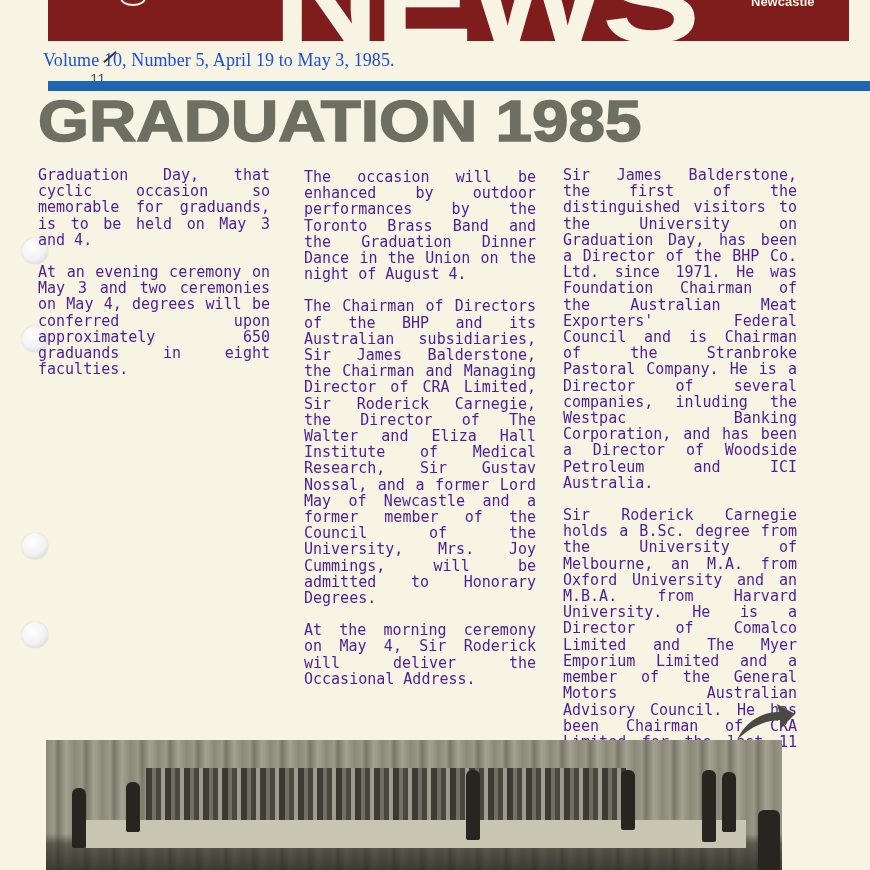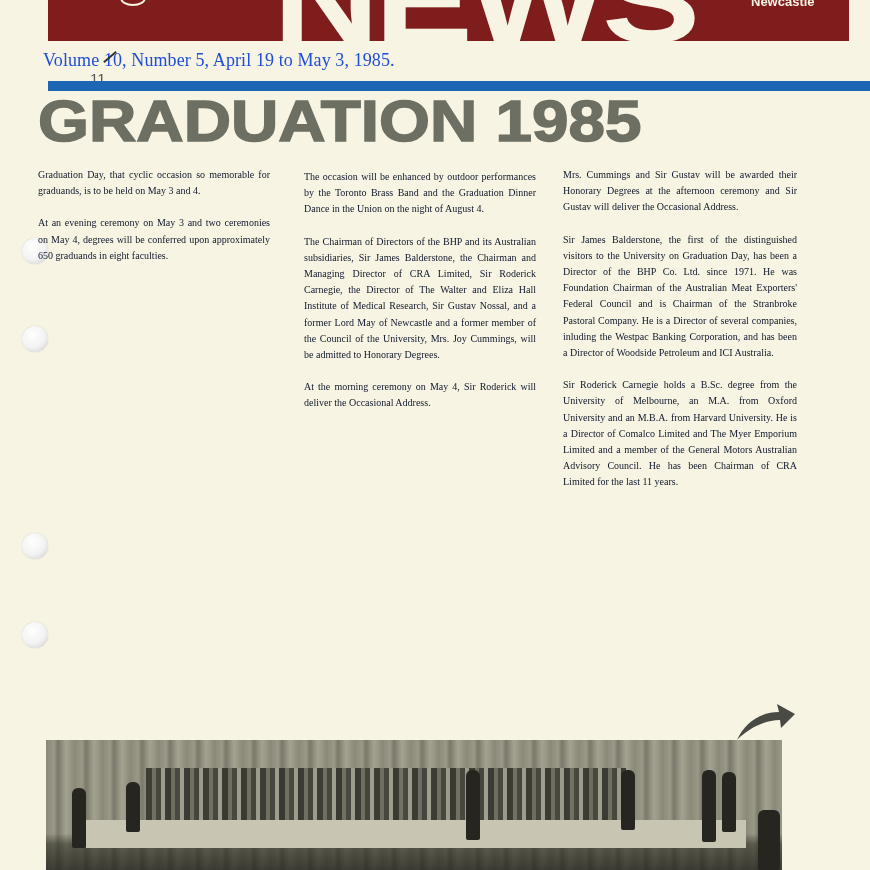--- a/index.html
+++ b/index.html
@@ -47,22 +47,22 @@
       background: #1d66b3;
     }
     .headline {
       position: absolute; left: 38px; top: 92px;
       font-family: "Liberation Sans", sans-serif; font-weight: bold;
       font-size: 58px; color: #6d6f63; letter-spacing: 0px; line-height: 1;
       transform: scaleX(1.13); transform-origin: left top;
       -webkit-text-stroke: 1.5px #6d6f63;
     }
     .col {
-      position: absolute; font-size: 10px; line-height: 16.2px;
-      text-align: justify; color: #0f172a; font-family: Liberation Serif, serif;
+      position: absolute; font-size: 15px; line-height: 16.2px;
+      text-align: justify; color: #4c1d95;
     }
     .col p { margin: 0 0 16px 0; }
     .col1 { left: 38px; top: 167px; width: 232px; }
     .col2 { left: 304px; top: 169px; width: 232px; }
     .col3 { left: 563px; top: 167px; width: 234px; }
     .punch {
       position: absolute; left: 22px; width: 26px; height: 26px; border-radius: 50%;
       background: radial-gradient(circle at 40% 35%, #ffffff 0%, #f2f2f2 55%, #c9c9c9 100%);
       box-shadow: 0 0 1px #aaa;
     }
@@ -119,21 +119,20 @@
   <p>At an evening ceremony on May 3 and two ceremonies on May 4, degrees will be conferred upon approximately 650 graduands in eight faculties.</p>
 </div>
 
 <div class="col col2">
   <p>The occasion will be enhanced by outdoor performances by the Toronto Brass Band and the Graduation Dinner Dance in the Union on the night of August 4.</p>
   <p>The Chairman of Directors of the BHP and its Australian subsidiaries, Sir James Balderstone, the Chairman and Managing Director of CRA Limited, Sir Roderick Carnegie, the Director of The Walter and Eliza Hall Institute of Medical Research, Sir Gustav Nossal, and a former Lord May of Newcastle and a former member of the Council of the University, Mrs. Joy Cummings, will be admitted to Honorary Degrees.</p>
   <p>At the morning ceremony on May 4, Sir Roderick will deliver the Occasional Address.</p>
 </div>
 
 <div class="col col3">
-  <p>Mrs. Cummings and Sir Gustav will be awarded their Honorary Degrees at the afternoon ceremony and Sir Gustav will deliver the Occasional Address.</p>
   <p>Sir James Balderstone, the first of the distinguished visitors to the University on Graduation Day, has been a Director of the BHP Co. Ltd. since 1971. He was Foundation Chairman of the Australian Meat Exporters' Federal Council and is Chairman of the Stranbroke Pastoral Company. He is a Director of several companies, inluding the Westpac Banking Corporation, and has been a Director of Woodside Petroleum and ICI Australia.</p>
   <p>Sir Roderick Carnegie holds a B.Sc. degree from the University of Melbourne, an M.A. from Oxford University and an M.B.A. from Harvard University. He is a Director of Comalco Limited and The Myer Emporium Limited and a member of the General Motors Australian Advisory Council. He has been Chairman of CRA Limited for the last 11 years.</p>
 </div>
 
 <svg class="arrow" viewBox="0 0 62 42">
   <path d="M2 40 C 10 22, 26 12, 44 12 L 42 4 L 60 14 L 46 28 L 45 20 C 30 20, 14 28, 2 40 Z" fill="#4a4a44"></path>
 </svg>
 
 <div class="photo">
   <div class="crowd"></div>

